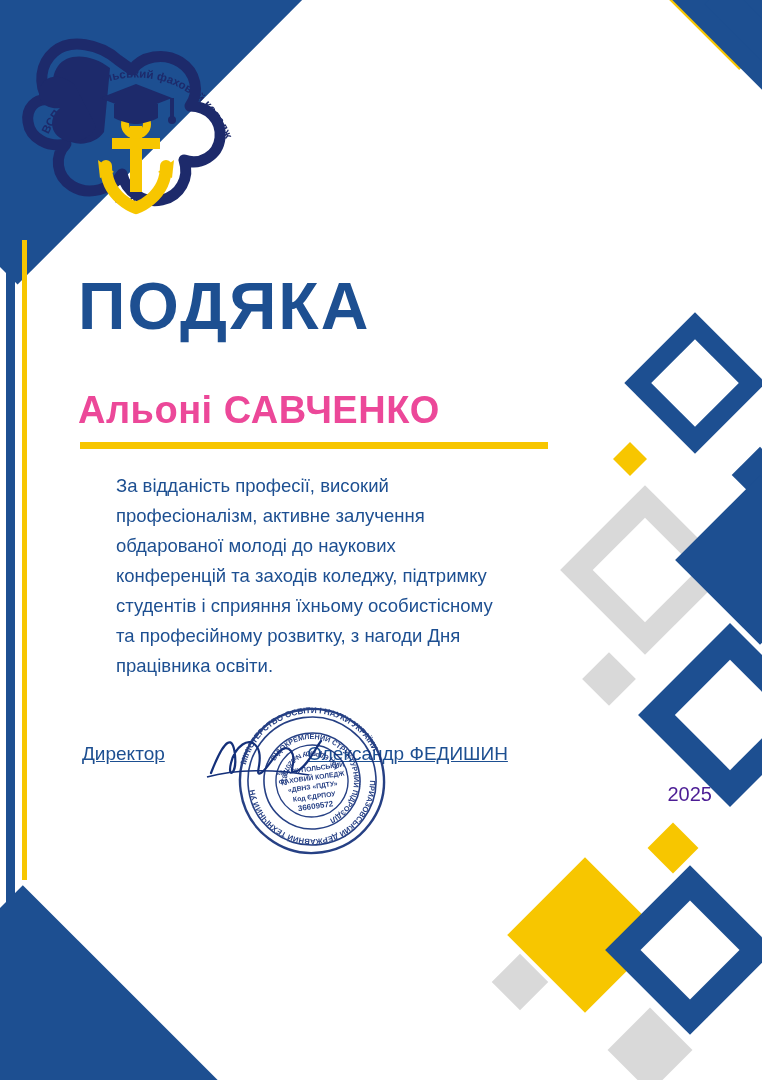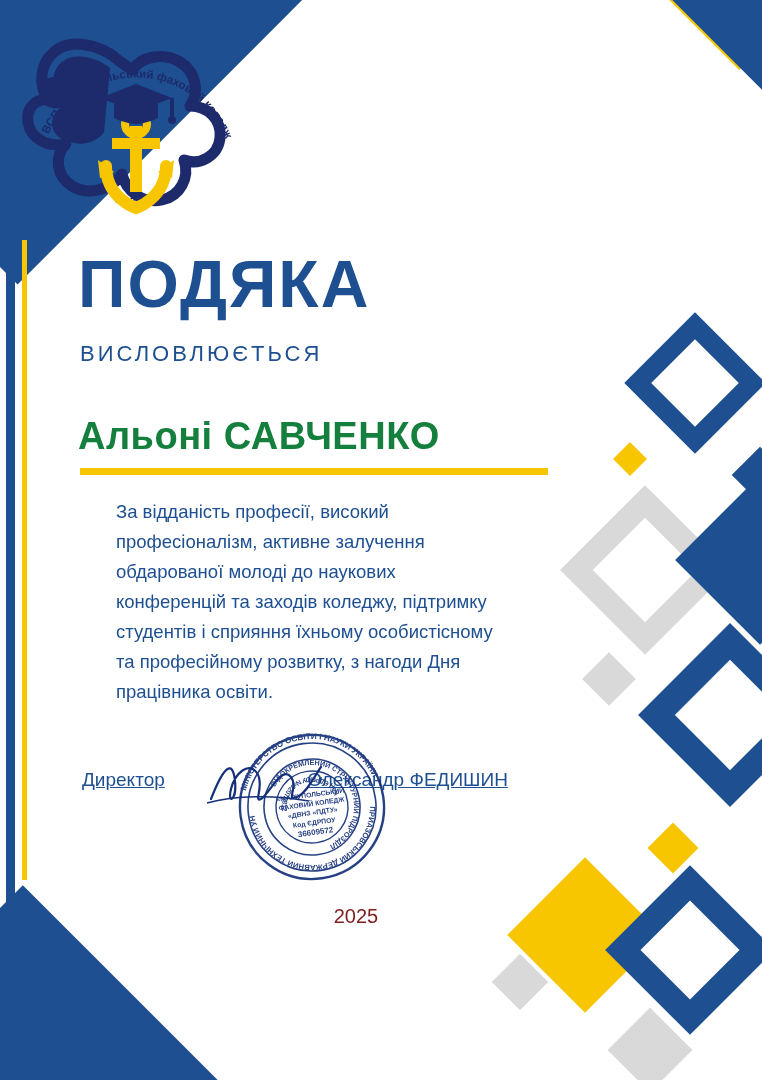--- a/index.html
+++ b/index.html
@@ -110,21 +110,21 @@
   .logo {
     position: absolute;
     top: 14px; left: 14px;
     width: 244px; height: 236px;
   }
   .logo svg { display: block; }
 
   
   .content {
     position: absolute;
-    top: 250px; left: 0;
+    top: 272px; left: 0;
     width: 762px;
   }
   .title {
     font-size: 66px;
     font-weight: bold;
     letter-spacing: 2px;
     color: #1d4f91;
     padding-left: 78px;
     line-height: 1.05;
   }
@@ -134,21 +134,21 @@
     font-size: 22px;
     letter-spacing: 3px;
     color: #1d4f91;
     font-weight: 400;
   }
   .honoree {
     margin-top: 48px;
     padding-left: 78px;
     font-size: 38px;
     font-weight: bold;
-    color: #15803d;
+    color: #ec4899;
     letter-spacing: 0.5px;
   }
   .rule {
     margin-top: 10px;
     margin-left: 80px;
     width: 468px;
     height: 7px;
     background: #f7c600;
   }
   .body-text {
@@ -180,25 +180,24 @@
     top: -14px; left: 205px;
     width: 120px; height: 54px;
   }
   .stamp {
     position: absolute;
     top: -42px; left: 232px;
     width: 160px; height: 160px;
   }
 
   .year {
-    margin-top: 96px;
-    text-align: center;
+    text-align: right;
     padding-right: 50px;
     font-size: 20px;
-    color: #7f1d1d;
+    color: #4c1d95;
   }
 </style>
 </head>
 <body>
 
 <div class="page">
 
   <div class="deco tl-yellow"></div>
   <div class="deco tl-navy"></div>
   <div class="deco tr-yellow-1"></div>
@@ -266,21 +265,20 @@
         <path d="M122 70 L158 84 L122 98 L86 84 Z" fill="#1d2a6b"></path>
         <path d="M100 90 L100 104 C100 104 112 110 122 110 C132 110 144 104 144 104 L144 90" fill="#1d2a6b"></path>
         <path d="M158 84 L158 104" stroke="#1d2a6b" stroke-width="4"></path>
         <circle cx="158" cy="106" r="4" fill="#1d2a6b"></circle>
       </g>
     </svg>
   </div>
 
   <div class="content">
     <div class="title">ПОДЯКА</div>
-    <div class="subtitle">ВИСЛОВЛЮЄТЬСЯ</div>
     <div class="honoree">Альоні САВЧЕНКО</div>
     <div class="rule"></div>
     <div class="body-text"> За відданість професії, високий професіоналізм, активне залучення обдарованої молоді до наукових конференцій та заходів коледжу, підтримку студентів і сприяння їхньому особистісному та професійному розвитку, з нагоди Дня працівника освіти.</div>
 
     <div class="signature-row">
       <span class="sig-label">Директор</span>
       <span class="sig-name">Олександр ФЕДИШИН</span>
 
       
       <svg class="sign-mark" viewBox="0 0 120 54">

